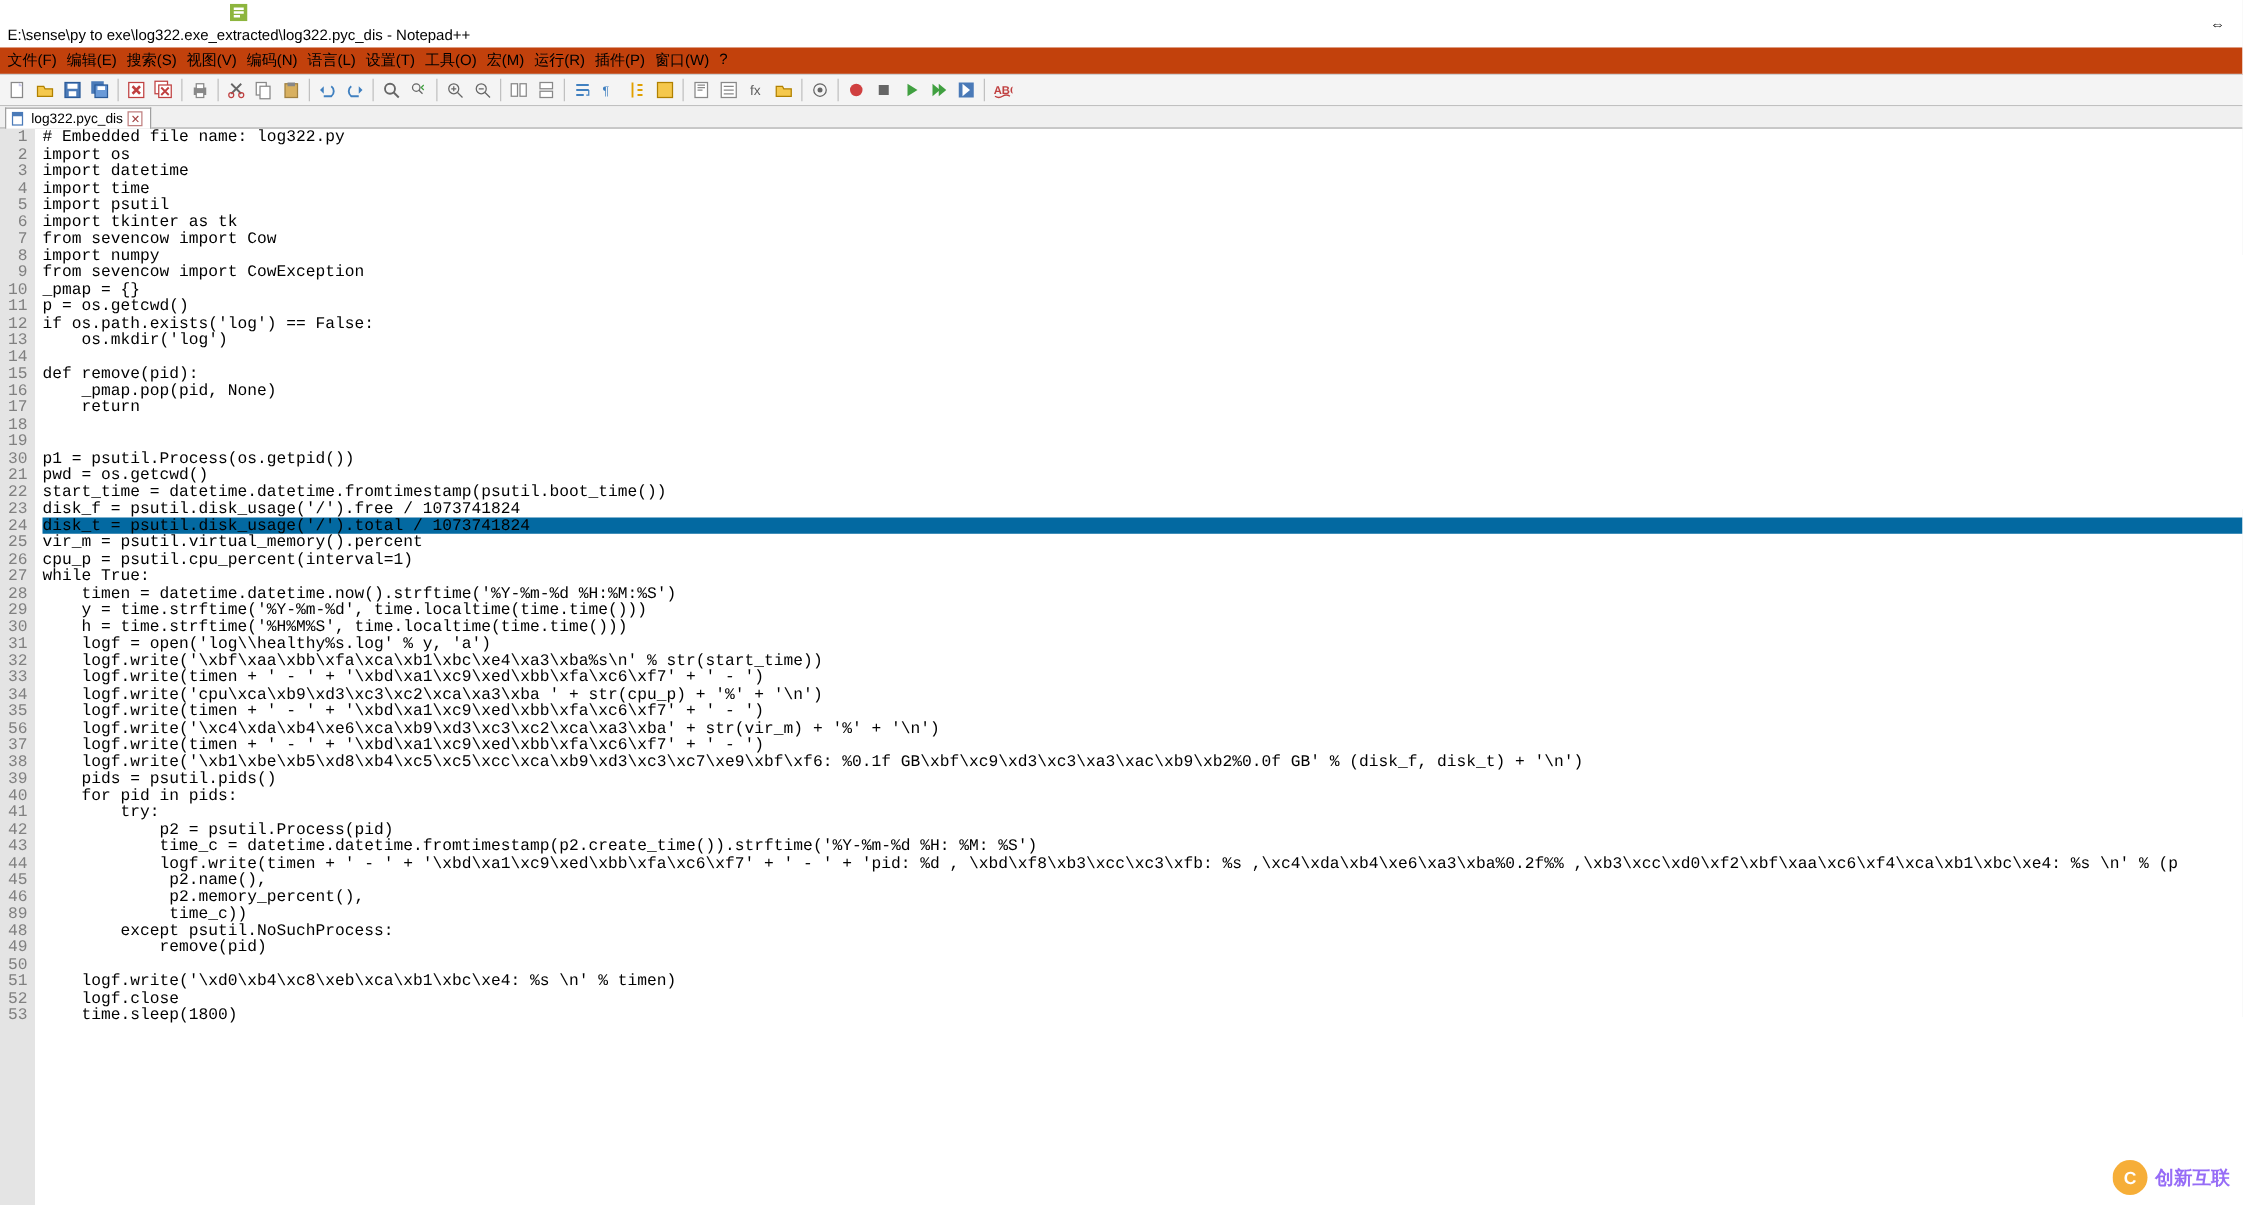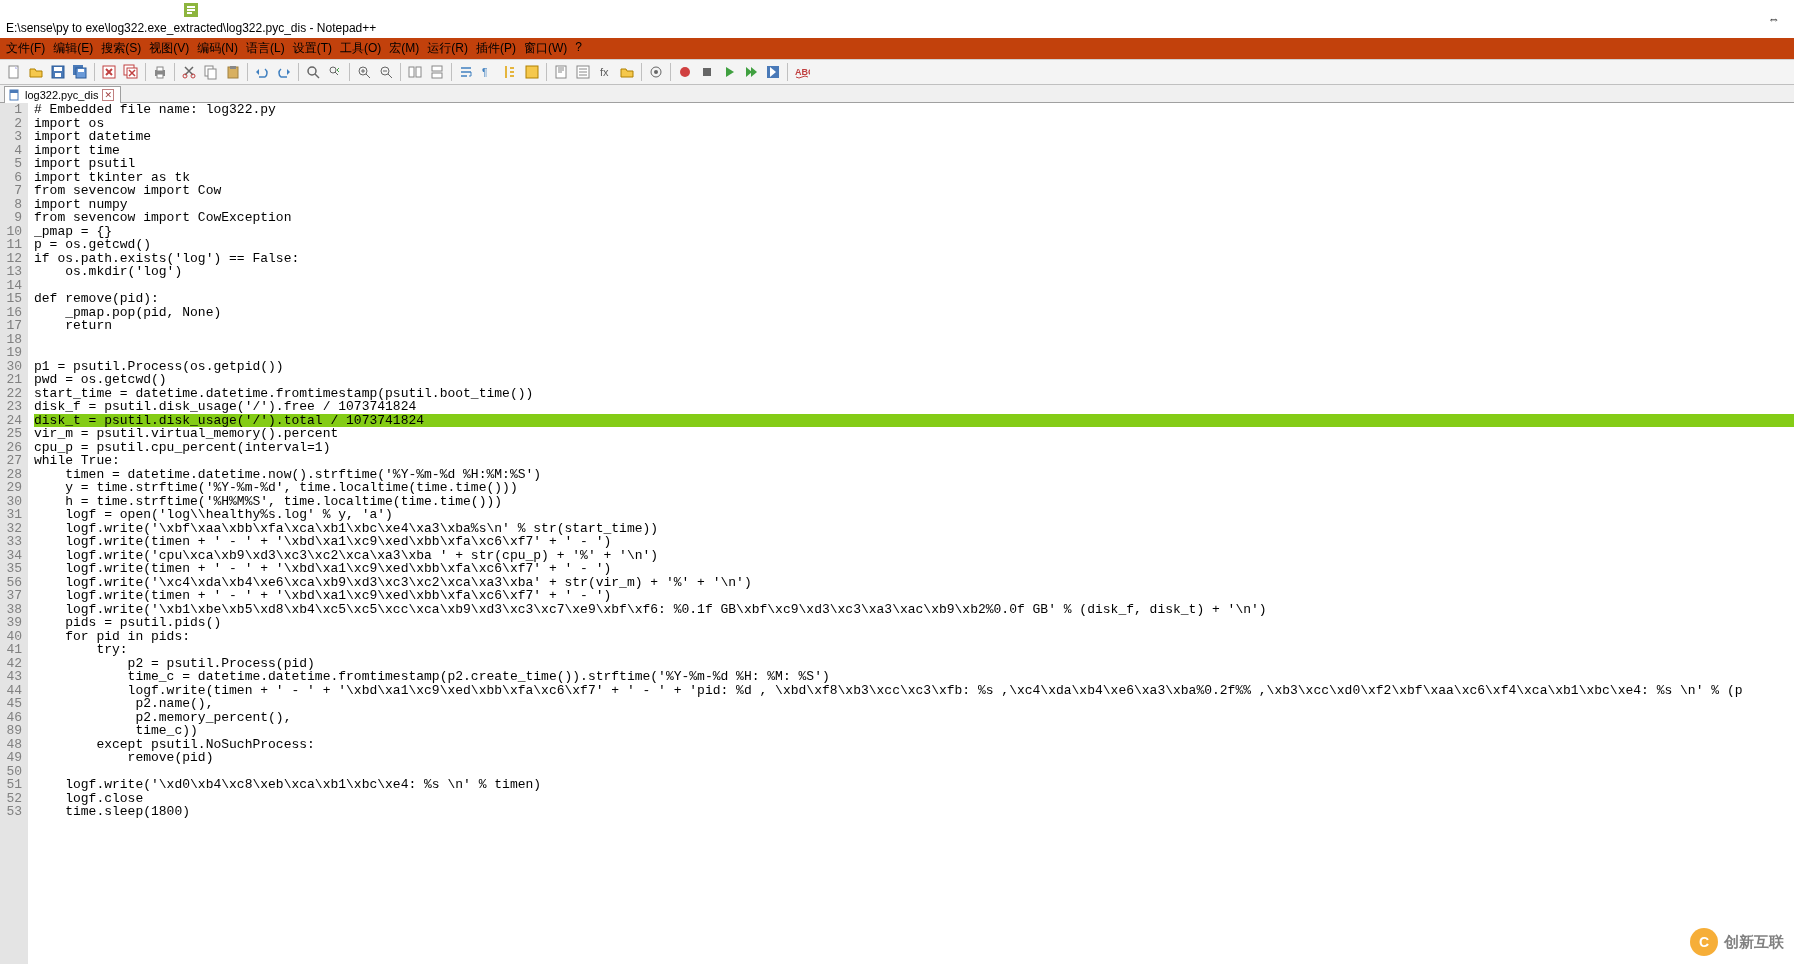--- a/index.html
+++ b/index.html
@@ -99,38 +99,38 @@
   min-width: 28px;
 }
 .gutter div { white-space: pre; }
 .code {
   flex: 1;
   padding-left: 6px;
   white-space: pre;
   position: relative;
 }
 .code-line { white-space: pre; }
-.code-line.highlight { background: #84cc16; }
+.code-line.highlight { background: #0369a1; }
 .watermark {
   position: fixed;
   right: 10px;
   bottom: 8px;
   display: flex;
   align-items: center;
   gap: 6px;
   opacity: 0.9;
 }
 .watermark .wlogo {
   width: 28px; height: 28px;
   border-radius: 50%;
   background: #f6a623;
   display: flex; align-items: center; justify-content: center;
   color: #fff; font-weight: bold; font-size: 14px;
 }
-.watermark .wtext { color: #737373; font-size: 15px; font-weight: bold; }
+.watermark .wtext { color: #8b5cf6; font-size: 15px; font-weight: bold; }
 .winbtns { display: flex; gap: 10px; padding-right: 8px; }
 .winbtns span { cursor: pointer; font-size: 12px; }
 svg { display: block; }
 </style>
 </head>
 <body>
 
 <div class="titlebar">
   <div class="titlebar-left">
     <span class="titlebar-icon">

